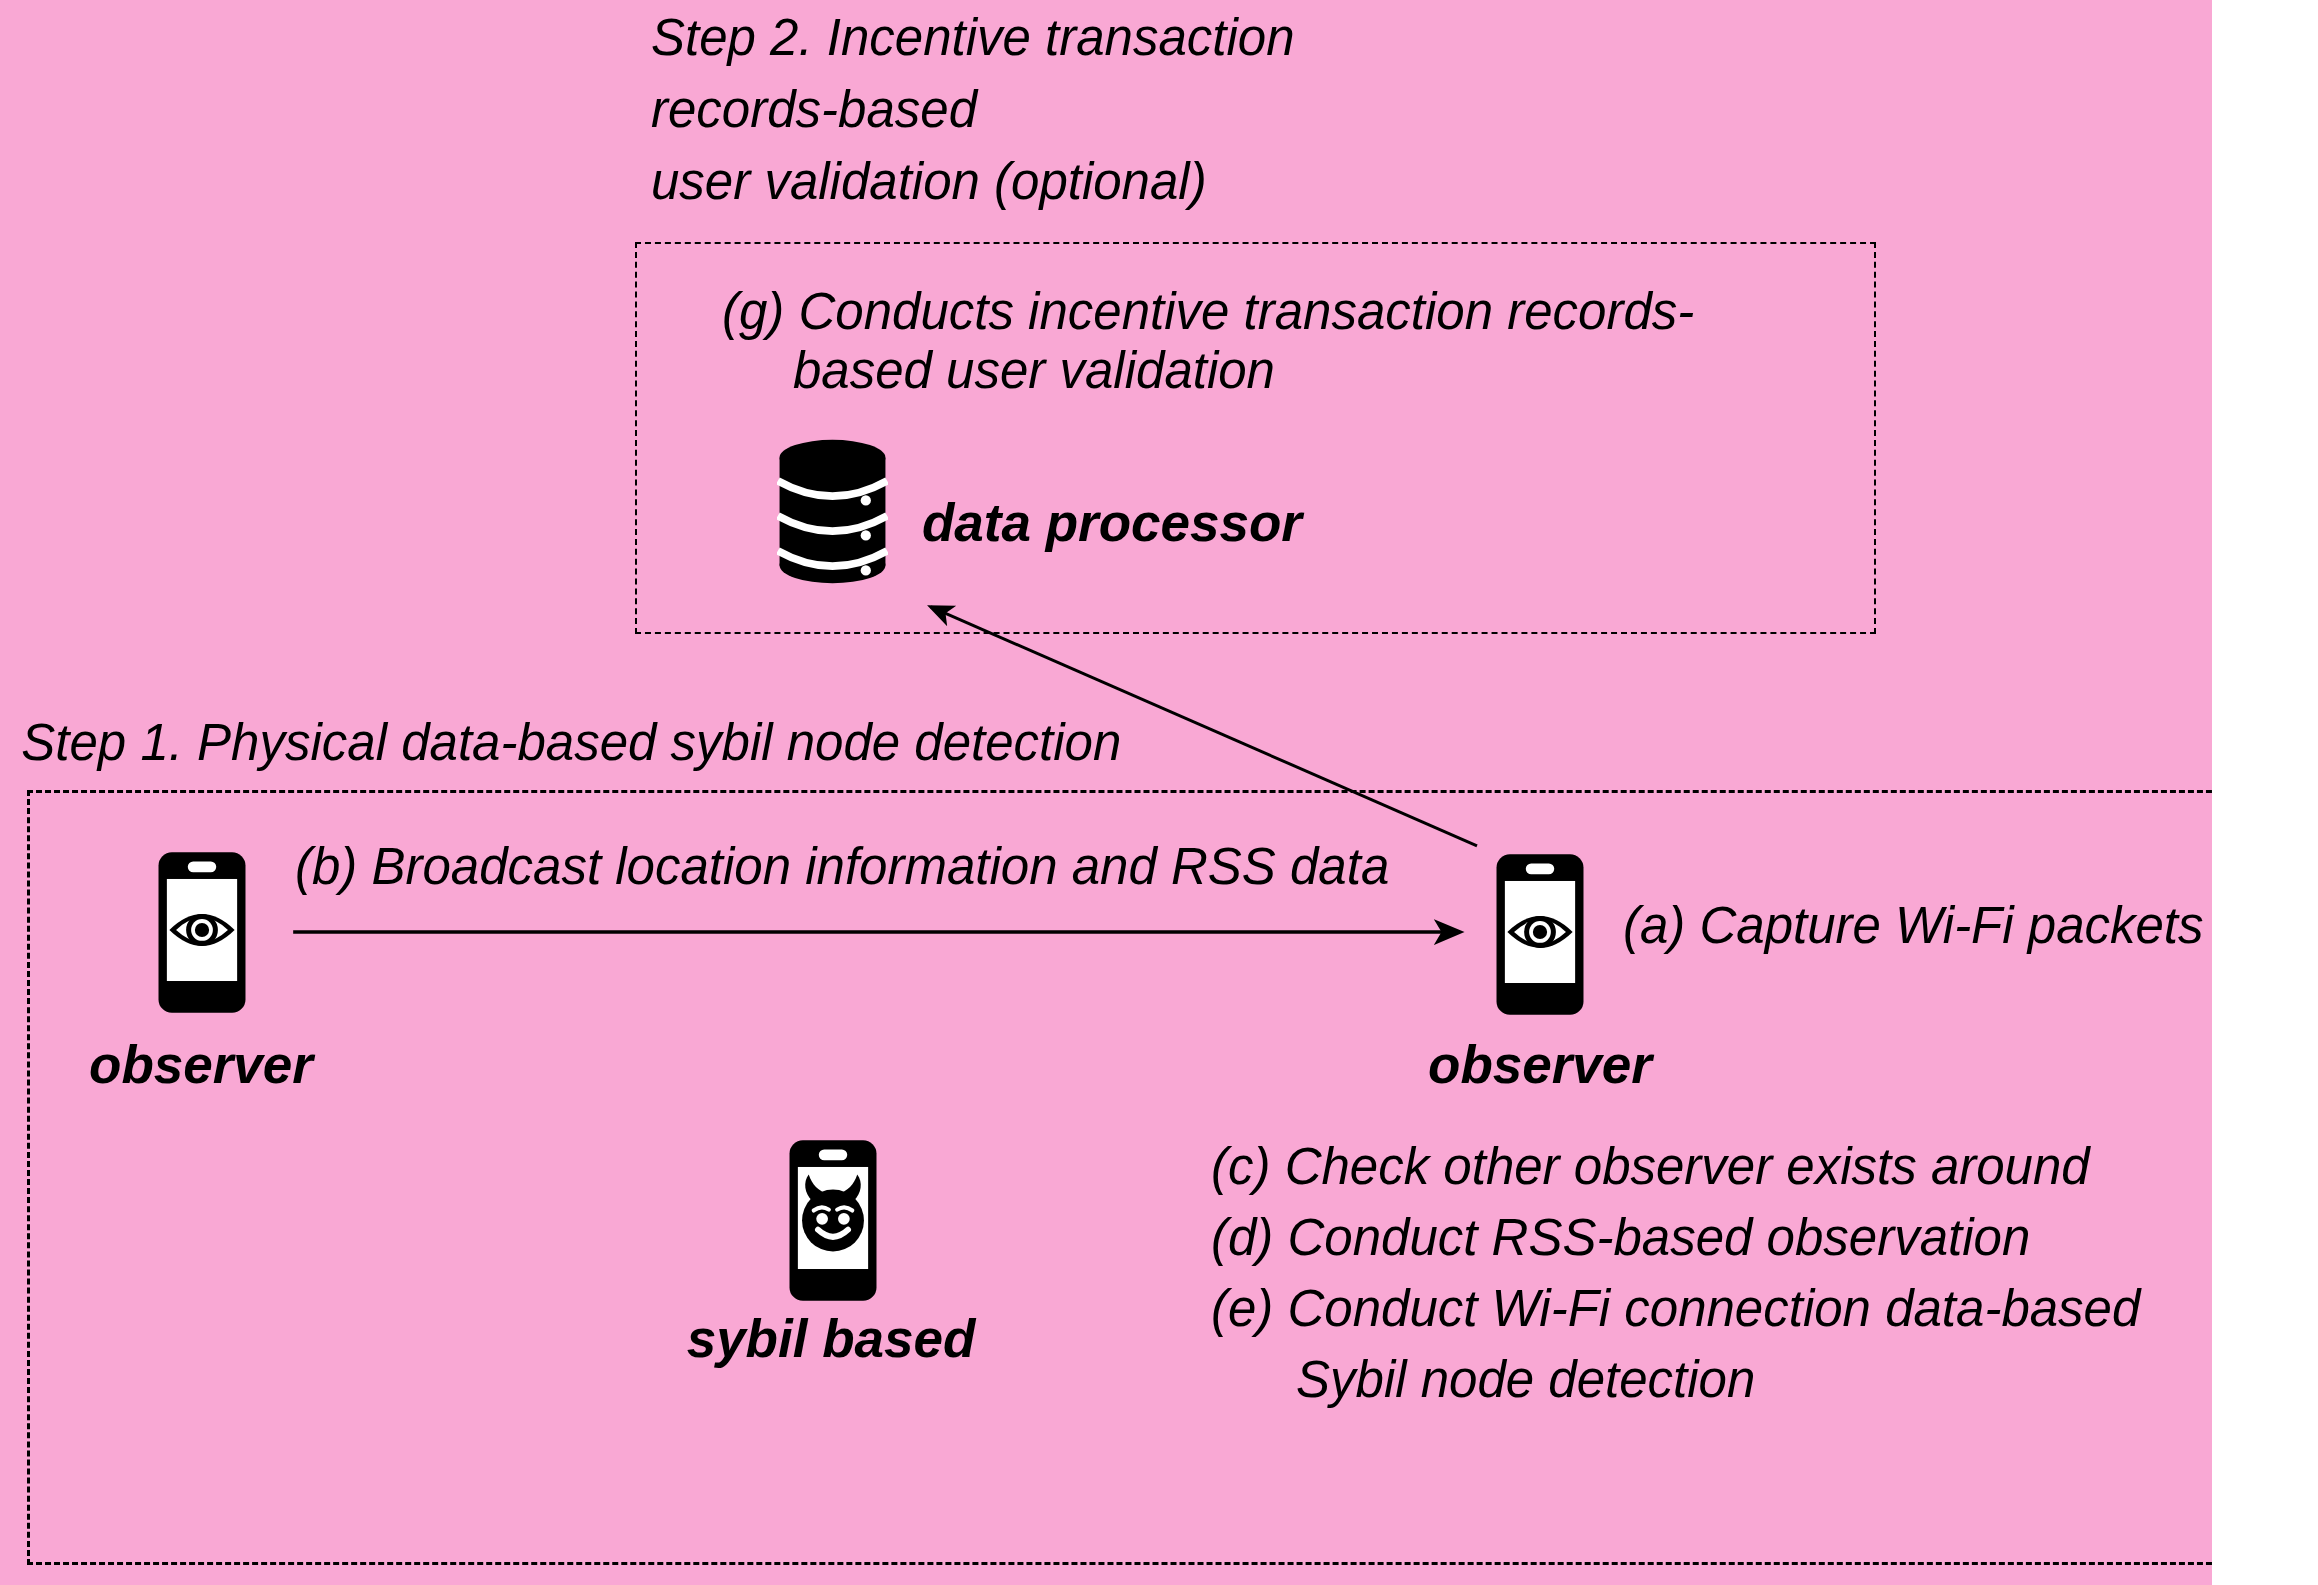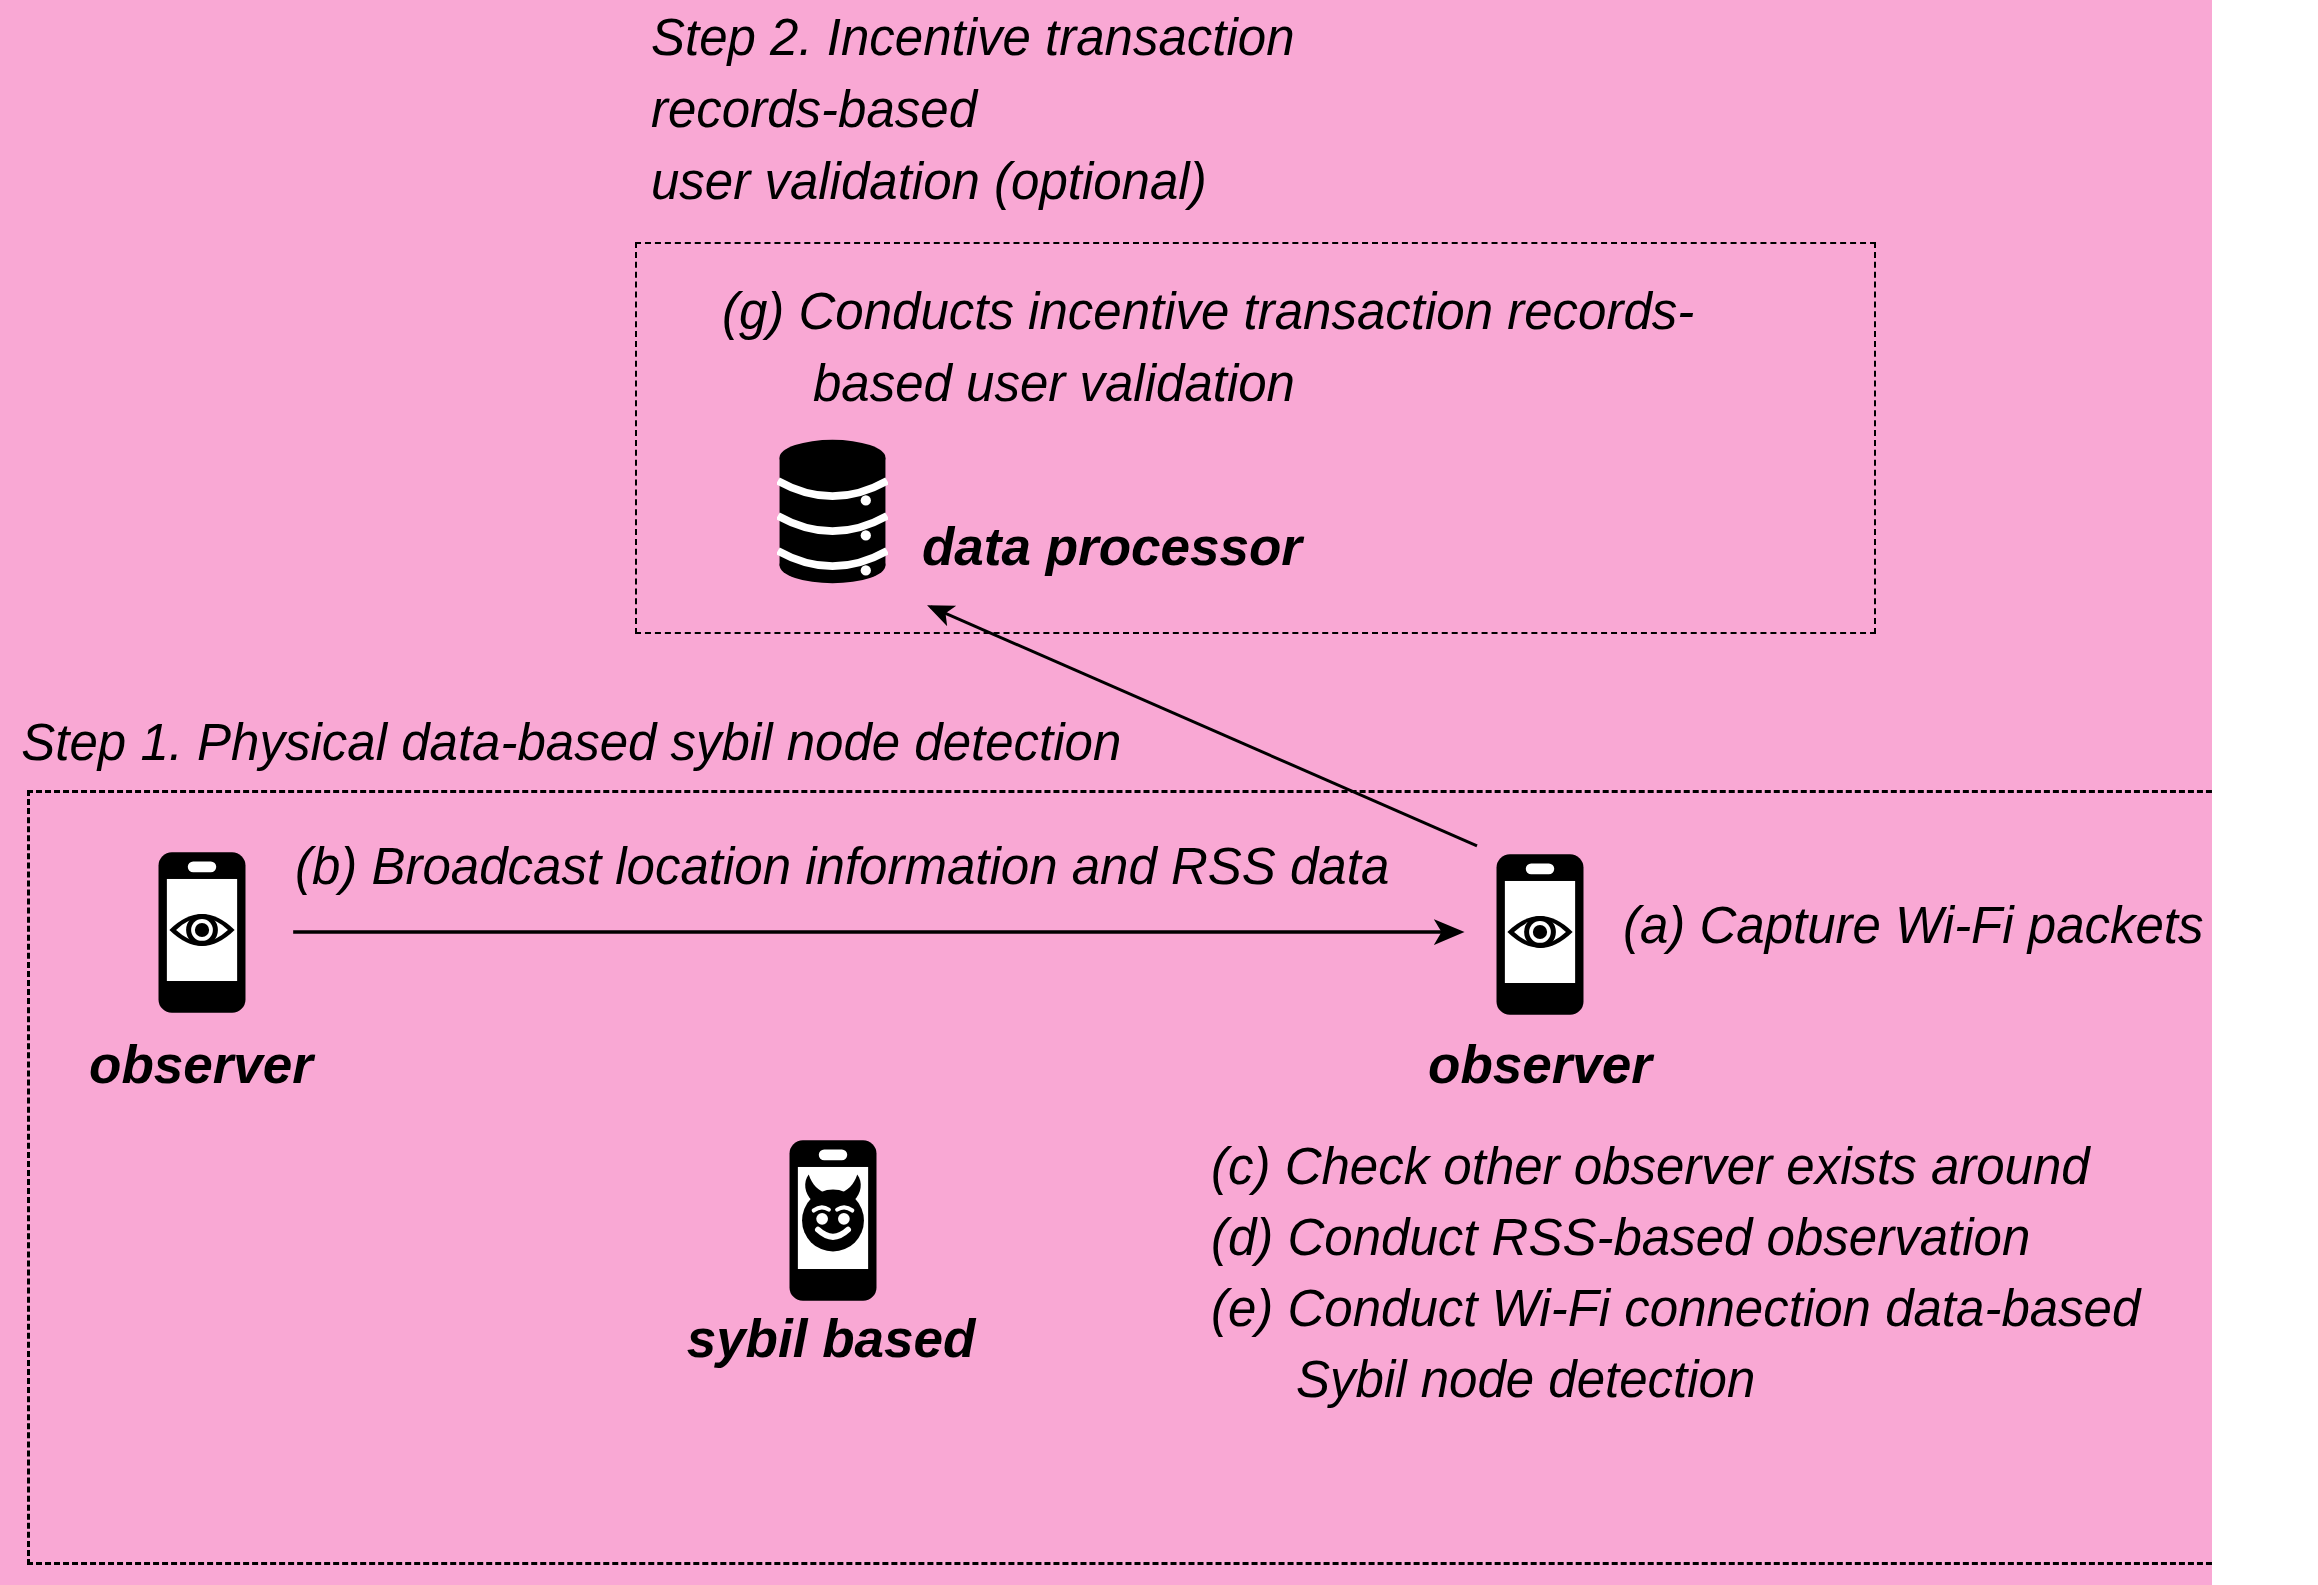--- a/index.html
+++ b/index.html
@@ -62,37 +62,37 @@
 
   <div class="txt" style="left:651px; top:1.7px;">
     <div>Step 2. Incentive transaction</div>
     <div>records-based</div>
     <div>user validation (optional)</div>
   </div>
 
   <div class="dashed-box" style="left:635px; top:242px; width:1237px; height:388px;"></div>
 
   <div class="txt" style="left:722px; top:276px;">(g) Conducts incentive transaction records-</div>
-  <div class="txt" style="left:793px; top:348px;margin-left:20px;">based user validation</div>
+  <div class="txt" style="left:793px; top:335px;">based user validation</div>
 
   <div class="icon-wrap" style="left:777px; top:438px; width:111px; height:147px;">
     <svg width="111" height="147" viewBox="0 0 130 172" xmlns="http://www.w3.org/2000/svg">
       <ellipse cx="65" cy="23" rx="62" ry="21" fill="#000"></ellipse>
       <rect x="3" y="23" width="124" height="126" fill="#000"></rect>
       <ellipse cx="65" cy="149" rx="62" ry="21" fill="#000"></ellipse>
       <path d="M1 50 Q 65 86 129 50" stroke="#fff" stroke-width="9" fill="none"></path>
       <path d="M1 91 Q 65 127 129 91" stroke="#fff" stroke-width="9" fill="none"></path>
       <path d="M1 132 Q 65 168 129 132" stroke="#fff" stroke-width="9" fill="none"></path>
       <circle cx="104" cy="73" r="6" fill="#fff"></circle>
       <circle cx="104" cy="114" r="6" fill="#fff"></circle>
       <circle cx="104" cy="155" r="6" fill="#fff"></circle>
     </svg>
   </div>
 
-  <div class="bold-label" style="left:922px; top:493px;margin-top:24px;">data processor</div>
+  <div class="bold-label" style="left:922px; top:493px;">data processor</div>
 
 
   <div class="txt" style="left:21.3px; top:707px;">Step 1. Physical data-based sybil node detection</div>
 
   <div class="dashed-box thick" style="left:27px; top:790px; width:2269px; height:769px;"></div>
 
   <div class="icon-wrap" style="left:156px; top:849px; width:92px; height:167px;">
     <svg width="92" height="167" viewBox="0 0 110 196" xmlns="http://www.w3.org/2000/svg">
       <rect x="3" y="2" width="104" height="192" rx="16" fill="#000"></rect>
       <rect x="38" y="13" width="34" height="13" rx="6.5" fill="#fff"></rect>

